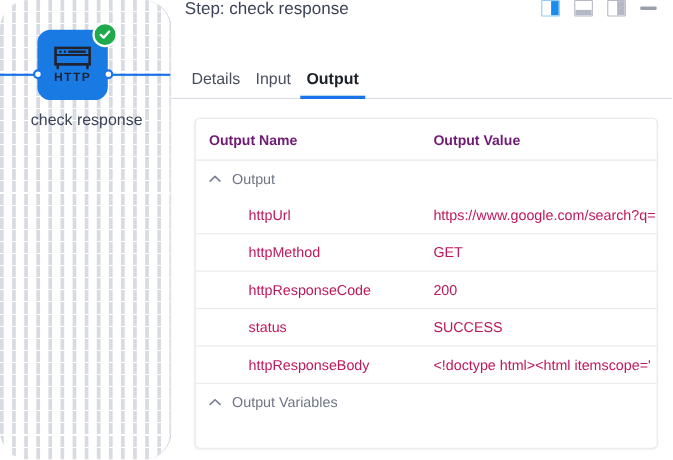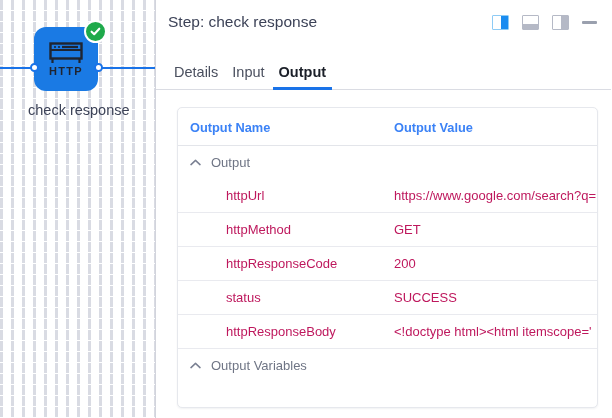--- a/index.html
+++ b/index.html
@@ -17,20 +17,21 @@
     width: 156px; height: 418px;
     background-color: #ffffff;
     background-image:
       repeating-linear-gradient(to right,
         #d9dbe3 0px, #d9dbe3 3px, transparent 3px, transparent 11px);
     background-size: 11px 11px;
     background-repeat: repeat;
     overflow: hidden;
     flex: 0 0 156px;
     border-right: 1px solid #d2d4dc;
+    border-radius: 26px;
   }
   
   .canvas::before {
     content: "";
     position: absolute; inset: 0;
     background-image:
       repeating-linear-gradient(to bottom,
         transparent 0px, transparent 10px, #ffffff 10px, #ffffff 11px);
     pointer-events: none;
   }
@@ -97,21 +98,21 @@
   
   .panel {
     position: relative;
     width: 455px; height: 418px;
     background: #ffffff;
     flex: 0 0 455px;
   }
   .panel-header {
     height: 44px;
     display: flex;
-    align-items: center;
+    align-items: flex-start;
     padding: 0 14px 0 12px;
   }
   .panel-title {
     font-size: 15.5px;
     color: #3c4257;
     font-weight: 400;
     white-space: nowrap;
   }
   .header-actions {
     margin-left: auto;
@@ -187,21 +188,21 @@
     border-radius: 5px;
     box-shadow: 0 1px 2px rgba(60,64,87,0.07);
     height: 100%;
     overflow: hidden;
   }
   table { width: 100%; border-collapse: collapse; table-layout: fixed; }
   th {
     text-align: left;
     font-size: 12.8px;
     font-weight: 700;
-    color: #3b82f6;
+    color: #701a75;
     padding: 12px 0 10px 0;
     border-bottom: 1px solid #e3e5ea;
     white-space: nowrap;
   }
   th.col-name { padding-left: 12px; width: 212px; }
   th.col-value { padding-left: 4px; }
   td {
     font-size: 13px;
     color: #be185d;
     padding: 9px 0 9px 0;

